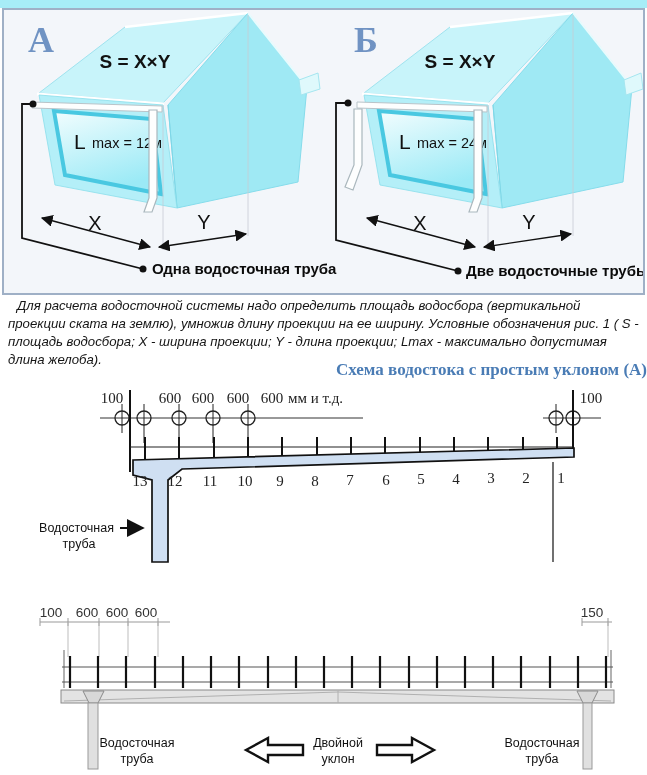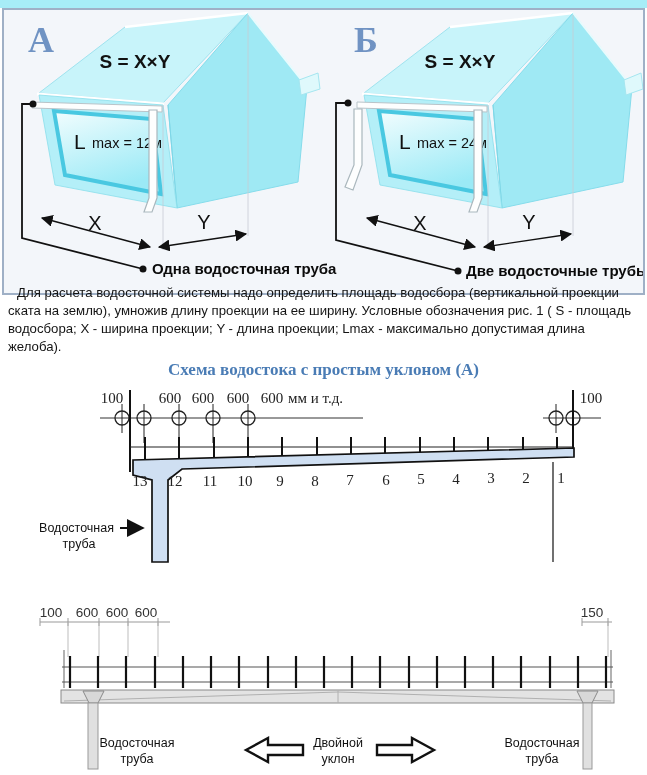--- a/index.html
+++ b/index.html
@@ -1,23 +1,23 @@
 <!DOCTYPE html>
 <html><head>
 <meta charset="utf-8">
 <style>
   html,body{margin:0;padding:0;background:#fff;}
   #screen{position:relative;width:647px;height:775px;background:#ffffff;overflow:hidden;
           font-family:"Liberation Sans",sans-serif;}
   .top-strip{position:absolute;left:0;top:0;width:647px;height:8px;background:#a7edf7;}
   .houses-panel{position:absolute;left:2px;top:8px;width:639px;height:283px;
                 background:#f3f6fa;border:2px solid #9fb0c6;}
-  .intro{position:absolute;left:8px;top:284px;width:632px;margin:0;
-         font-size:13.2px;line-height:1.36;color:#141414;text-indent:9px;}
-  .diag-title{position:absolute;left:0;width:647px;margin:0;text-align:center;
+  .intro{position:absolute;left:8px;top:297px;width:632px;margin:0;
+         font-style:italic;font-size:13.2px;line-height:1.36;color:#141414;text-indent:9px;}
+  .diag-title{position:absolute;left:0;width:647px;margin:0;text-align:right;
               font-family:"Liberation Serif",serif;font-weight:700;font-size:17px;color:#4a7cb5;}
   #title-a{top:360px;}
   #title-b{top:584px;}
   svg text{font-family:"Liberation Sans",sans-serif;}
   text.serif{font-family:"Liberation Serif",serif;}
   .abs{position:absolute;}
 </style>
 </head>
 <body>
 

